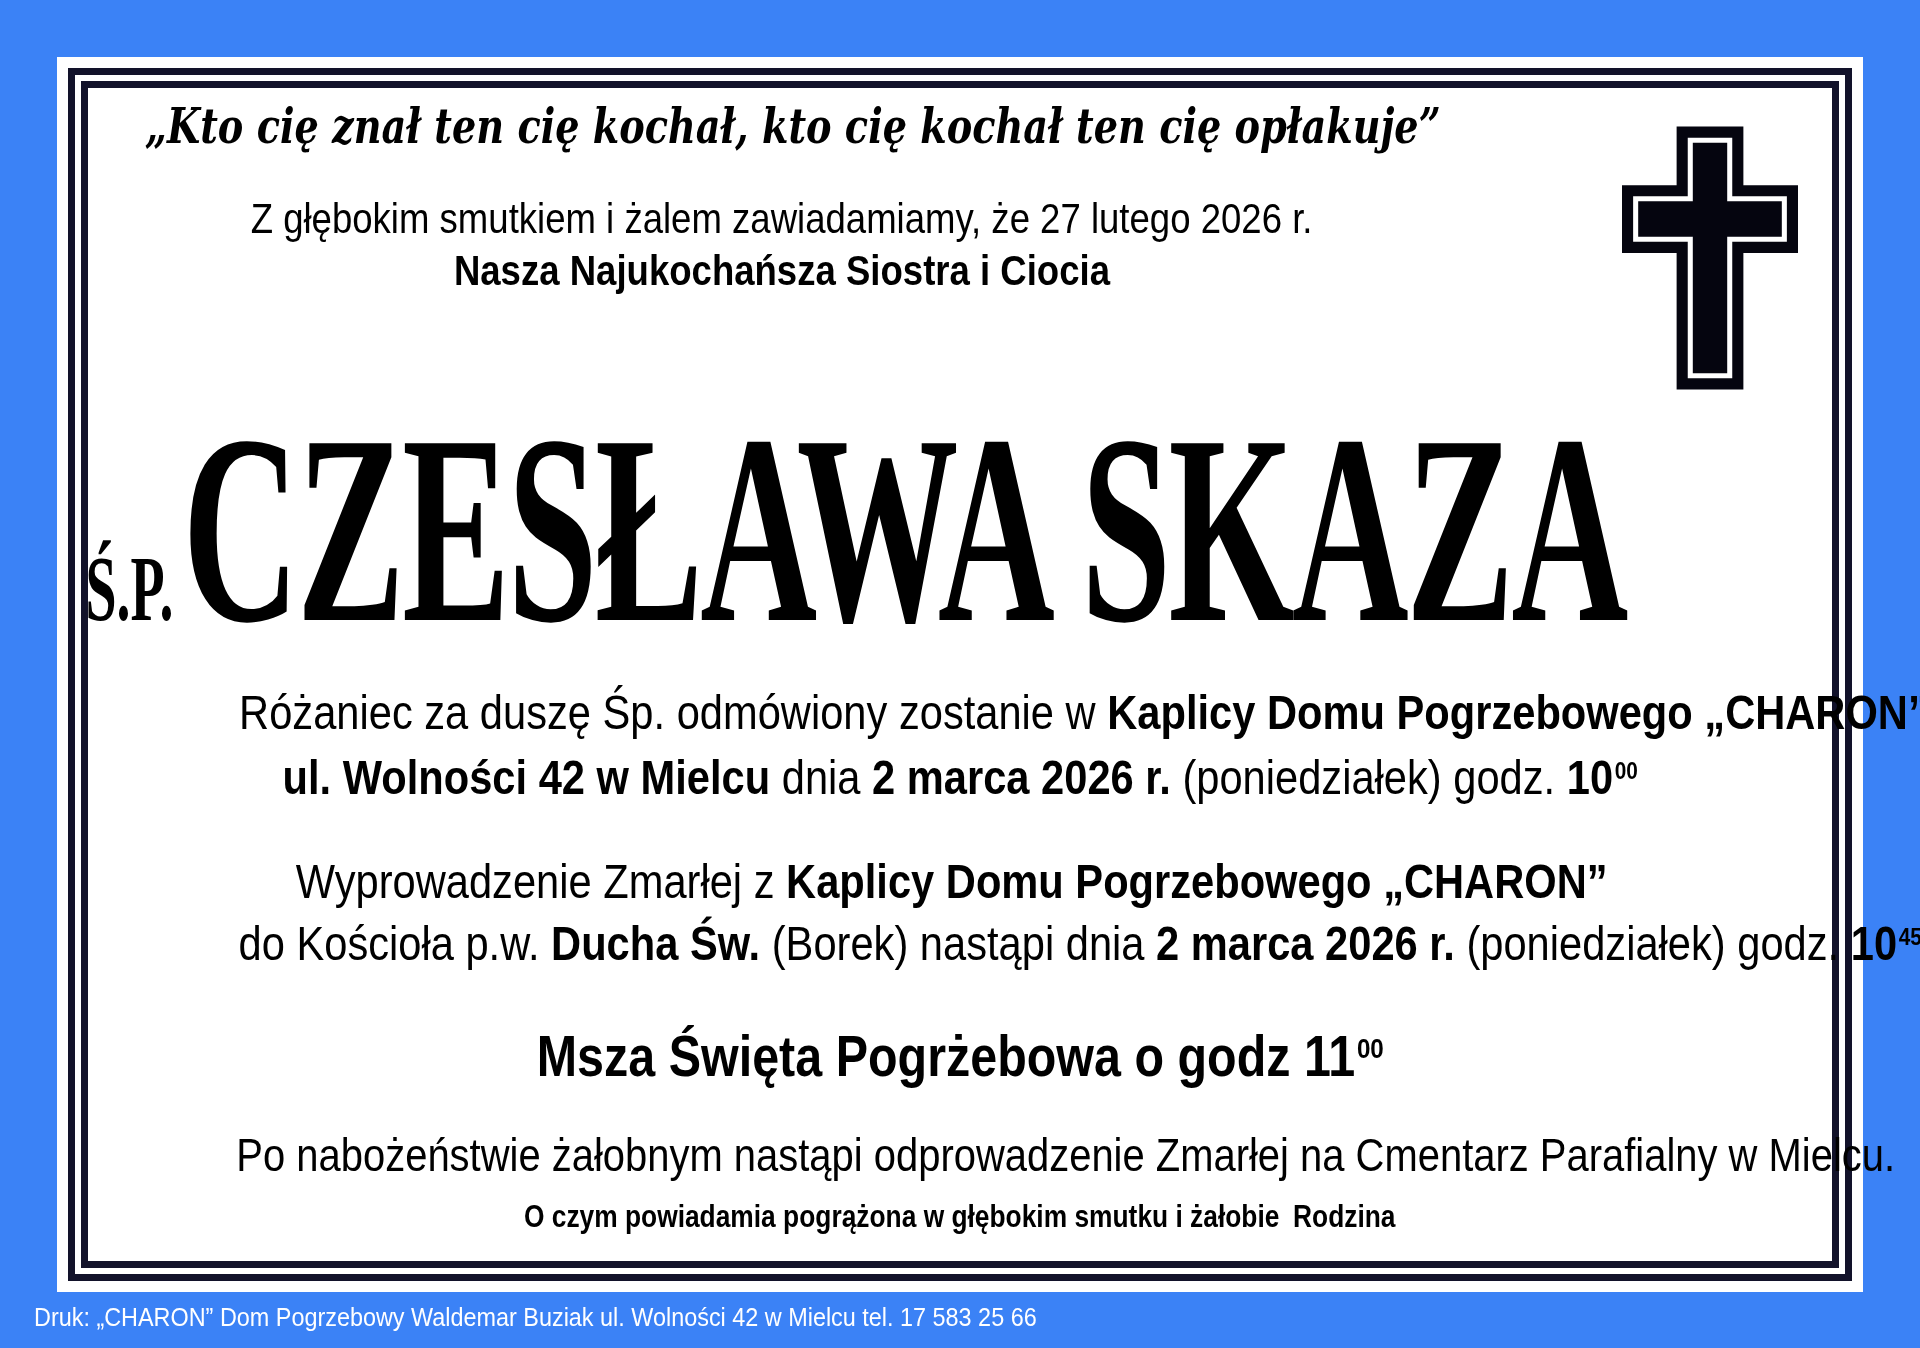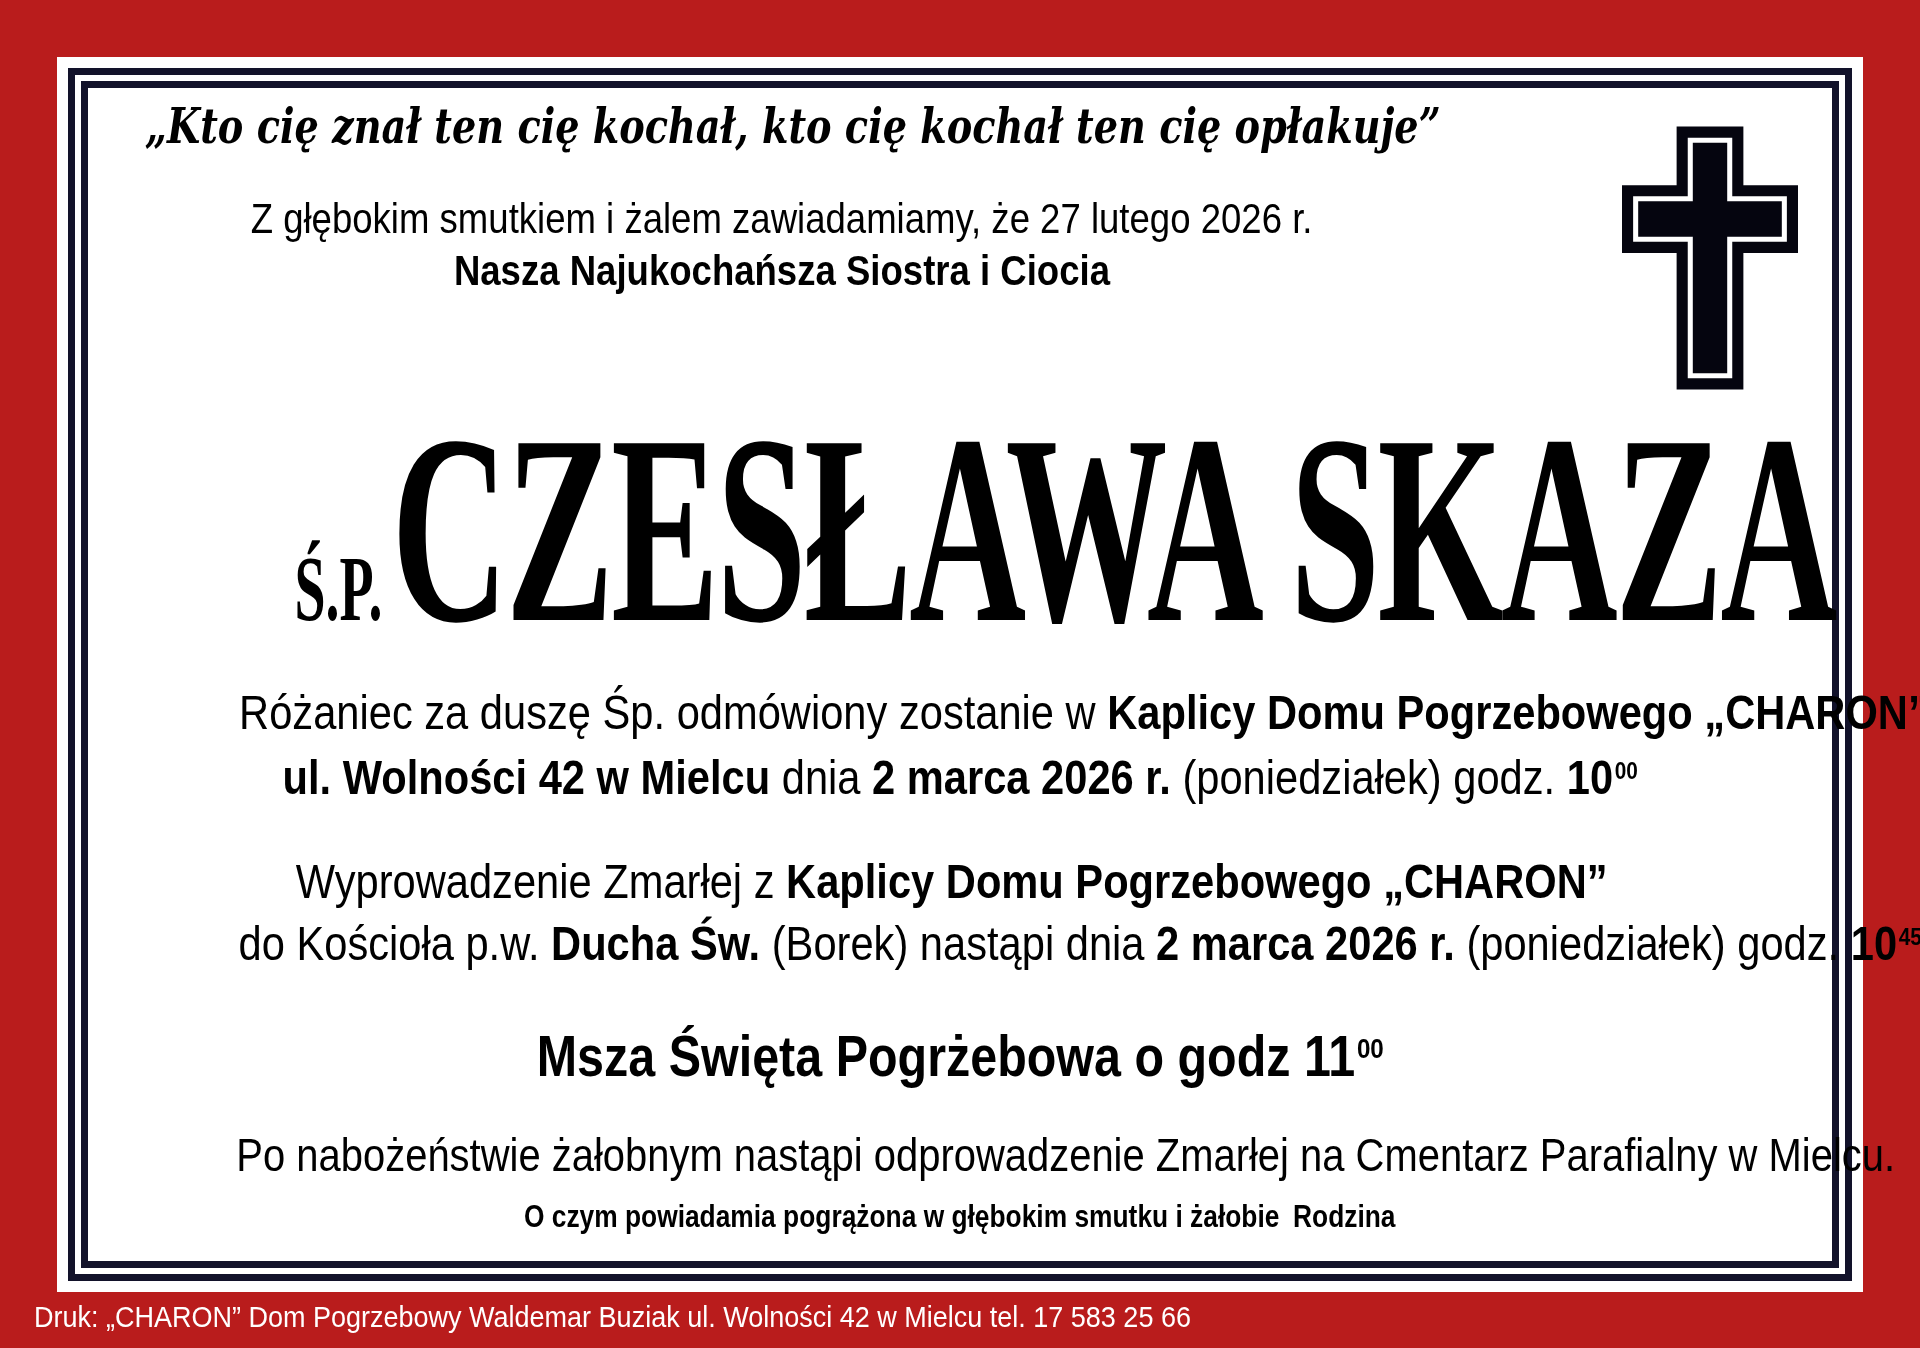--- a/index.html
+++ b/index.html
@@ -1,19 +1,19 @@
 <!DOCTYPE html>
 <html><head>
 <meta charset="utf-8">
 <style>
   html,body{margin:0;padding:0;background:#05050f;}
   .page{
     position:relative;
     width:1920px;height:1348px;
-    background:#b91c1c;
+    background:#3b82f6;
     overflow:hidden;
     font-family:"Liberation Sans",sans-serif;
     color:#000;
   }
   
   .mat{
     position:absolute;left:57px;top:57px;right:57px;bottom:56px;
     background:#ffffff;
   }
   .frame{position:absolute;border:7px solid #12122a;}
@@ -35,42 +35,42 @@
     left:145px;top:100px;
     font-family:"DejaVu Serif",serif;
     font-weight:bold;font-style:italic;
     font-size:49px;line-height:1.1;
   }
   .intro{left:90px;top:192px;width:1384px;}
   .intro .line{font-size:43px;line-height:52px;}
   .cross-wrap{left:1622px;top:126px;width:176px;height:264px;}
   .name-row{
     left:0;right:0;top:380px;height:300px;
-    display:flex;align-items:center;justify-content:flex-end;
+    display:flex;align-items:center;justify-content:flex-start;
   }
   .name-scale{
     font-family:"Liberation Serif","DejaVu Serif",serif;
     font-weight:bold;font-size:180px;line-height:1;
     letter-spacing:-3px;white-space:nowrap;
     transform:scale(0.9,1.5);transform-origin:50% 50%;
   }
   .sp-prefix{font-size:62px;margin-right:10px;letter-spacing:0;}
   .rosary{left:90px;right:90px;top:680px;}
   .rosary .line{font-size:49px;line-height:65px;}
   .procession{left:90px;right:106px;top:850px;}
   .procession .line{font-size:49px;line-height:62px;}
   .mass{left:90px;right:90px;top:1020px;}
   .mass .line{font-size:57px;line-height:72px;font-weight:bold;}
   .closing{left:90px;right:90px;top:1124px;text-align:center;}
   .closing .line1{font-size:47px;line-height:62px;}
   .closing .line2{font-size:31px;line-height:62px;font-weight:bold;}
   .signature-gap{margin-left:16px;}
   .footer{
     left:34px;top:1299px;
-    color:#ffffff;font-size:30px;line-height:36px;
+    color:#ffffff;font-size:26px;line-height:36px;
   }
   .footer .shrink-l{transform:scaleX(0.9);}
 </style>
 </head>
 <body>
 
 <div class="page">
 
   <div class="mat">
     <div class="frame frame-outer"></div>

